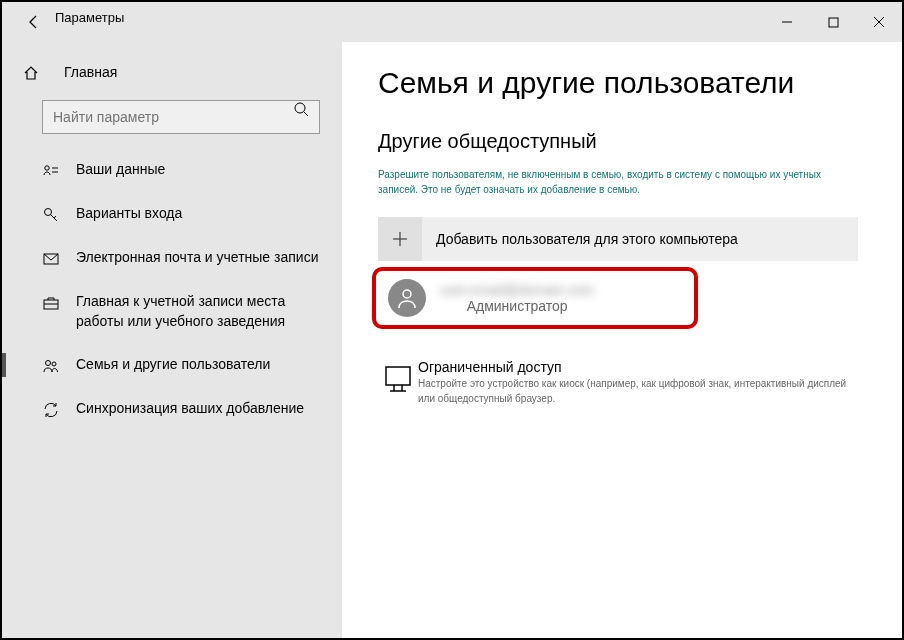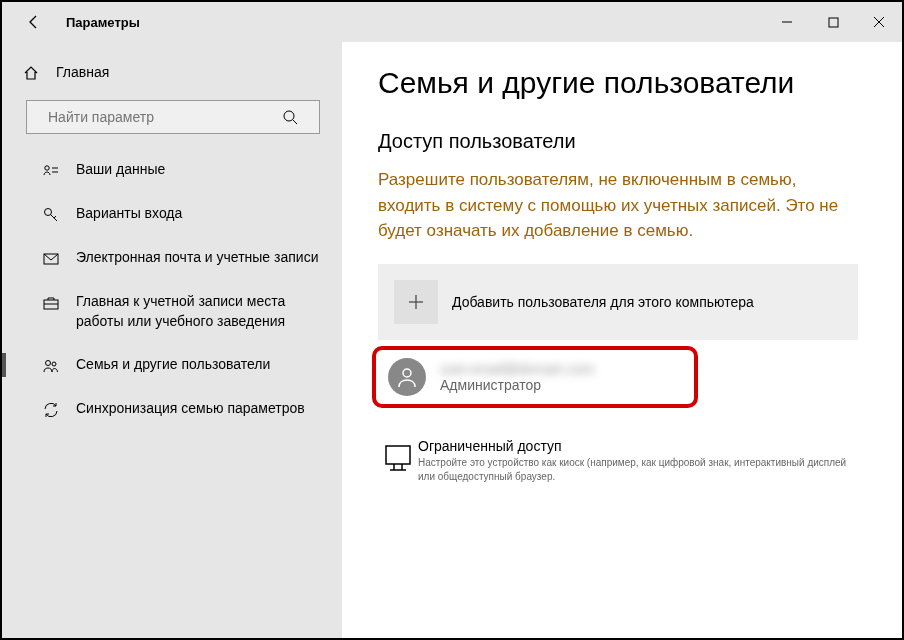--- a/index.html
+++ b/index.html
@@ -5,33 +5,33 @@
   * { box-sizing: border-box; margin: 0; padding: 0; font-family: "Segoe UI", Tahoma, sans-serif; }
   body { background: #fff; }
   .window {
     width: 904px; height: 640px; border: 2px solid #000; position: relative;
     background: #fff; overflow: hidden;
   }
   .titlebar {
     height: 40px; display: flex; align-items: center; justify-content: space-between;
     padding: 0 0 0 20px; background: #e6e6e6;
   }
-  .titlebar-left { display: flex; align-items: center; gap: 20px; font-weight: bold; }
+  .titlebar-left { display: flex; align-items: flex-start; gap: 9px; }
   .back-btn { width: 24px; height: 24px; display: flex; align-items: center; justify-content: center; cursor: pointer; }
   .title-text { font-size: 13px; color: #000; }
   .win-controls { display: flex; }
   .win-btn { width: 46px; height: 40px; display: flex; align-items: center; justify-content: center; cursor: pointer; }
   .body { display: flex; height: calc(100% - 40px); }
   .sidebar {
     width: 340px; background: #e6e6e6; padding: 12px 0; display: flex; flex-direction: column;
   }
-  .home-row { display: flex; align-items: center; gap: 16px; padding: 8px 20px; cursor: pointer; font-size: 14px; }
+  .home-row { display: flex; align-items: center; gap: 24px; padding: 8px 20px; cursor: pointer; font-size: 14px; }
   .search-box {
-    margin: 10px 22px 14px 24px; border: 1px solid #999; background: #f0f0f0;
-    display: flex; align-items: center; height: 34px; padding: 0 21px;
+    margin: 10px 22px 14px 40px; border: 1px solid #999; background: #f0f0f0;
+    display: flex; height: 34px; padding: 0 10px;
   }
   .search-box input {
     flex: 1; border: none; background: transparent; outline: none; font-size: 14px;
   }
   .section-title {
     font-weight: 600; font-size: 15px; padding: 10px 40px 16px 40px;
   }
   .nav { display: flex; flex-direction: column; }
   .nav-item {
     display: flex; align-items: flex-start; gap: 16px; padding: 12px 20px 12px 40px;
@@ -40,43 +40,43 @@
   .nav-item.active::before {
     content: ""; position: absolute; left: 0; top: 10px; bottom: 10px; width: 4px; background: #555;
   }
   .nav-icon { width: 18px; height: 18px; display: flex; align-items: center; justify-content: center; flex-shrink: 0; margin-top: 2px; }
   .nav-label { line-height: 1.4; }
   .content {
     flex: 1; background: #fff; padding: 24px 36px; overflow-y: auto;
   }
   .page-title { font-size: 30px; font-weight: 400; margin-bottom: 30px; }
   .subheader { font-size: 20px; font-weight: 400; margin-bottom: 14px; }
-  .desc { font-size: 17px; color: #a16207; margin-bottom: 20px; line-height: 1.5; max-width: 480px; }
+  .desc { font-size: 10px; color: #0f766e; margin-bottom: 20px; line-height: 1.5; max-width: 480px; }
   .add-user {
-    display: flex; align-items: center; background: #eee; padding: 16px; margin-bottom: 12px;
+    display: flex; align-items: center; background: #eee; padding: 0; margin-bottom: 12px;
     cursor: pointer; max-width: 480px;
   }
   .plus-box {
     width: 44px; height: 44px; background: #e0e0e0; display: flex; align-items: center; justify-content: center;
     margin-right: 14px;
   }
   .add-label { font-size: 14px; }
   .user-row {
     display: flex; align-items: center; padding: 6px 10px; max-width: 480px; cursor: pointer;
     position: relative;
   }
   .highlight-frame {
     position: absolute; border: 4px solid #d30000; border-radius: 10px;
     left: -6px; top: -6px; right: 160px; bottom: -6px; pointer-events: none;
   }
   .avatar {
     width: 38px; height: 38px; border-radius: 50%; background: #888;
     display: flex; align-items: center; justify-content: center; margin-right: 14px; flex-shrink: 0;
   }
-  .user-info { display: flex; flex-direction: column; }
+  .user-info { display: flex; flex-direction: column; align-items: center; }
   .user-email { font-size: 14px; color: #999; filter: blur(4px); user-select: none; }
   .user-role { font-size: 14px; color: #666; }
   .kiosk-section { margin-top: 36px; }
   .kiosk-row { display: flex; align-items: flex-start; gap: 0; max-width: 480px; }
   .kiosk-icon { width: 40px; height: 40px; display: flex; align-items: center; justify-content: center; flex-shrink: 0; }
   .kiosk-title { font-size: 14px; margin-bottom: 2px; }
   .kiosk-desc { font-size: 10px; color: #666; line-height: 1.45; }
   svg { stroke: #000; fill: none; }
 </style>
 </head>
@@ -181,29 +181,29 @@
         </div>
         <div class="nav-item">
           <span class="nav-icon">
             <svg width="18" height="18" viewBox="0 0 18 18">
                 <path d="M14 5 A6 6 0 0 0 3 8" stroke-width="1"></path>
                 <path d="M4 13 A6 6 0 0 0 15 10" stroke-width="1"></path>
                 <path d="M14 2 L14 5 L11 5" stroke-width="1"></path>
                 <path d="M4 16 L4 13 L7 13" stroke-width="1"></path>
               </svg>
           </span>
-          <span class="nav-label">Синхронизация семью параметров</span>
+          <span class="nav-label">Синхронизация ваших добавление</span>
         </div>
       </div>
     </div>
 
     <div class="content">
       <h1 class="page-title">Семья и другие пользователи</h1>
 
-      <h2 class="subheader">Доступ пользователи</h2>
+      <h2 class="subheader">Другие общедоступный</h2>
       <p class="desc">Разрешите пользователям, не включенным в семью, входить в систему с помощью их учетных записей. Это не будет означать их добавление в семью.</p>
 
       <div class="add-user">
         <div class="plus-box">
           <svg width="20" height="20" viewBox="0 0 20 20">
               <line x1="10" y1="3" x2="10" y2="17" stroke="#555" stroke-width="1.4"></line>
               <line x1="3" y1="10" x2="17" y2="10" stroke="#555" stroke-width="1.4"></line>
             </svg>
         </div>
         <span class="add-label">Добавить пользователя для этого компьютера</span>

